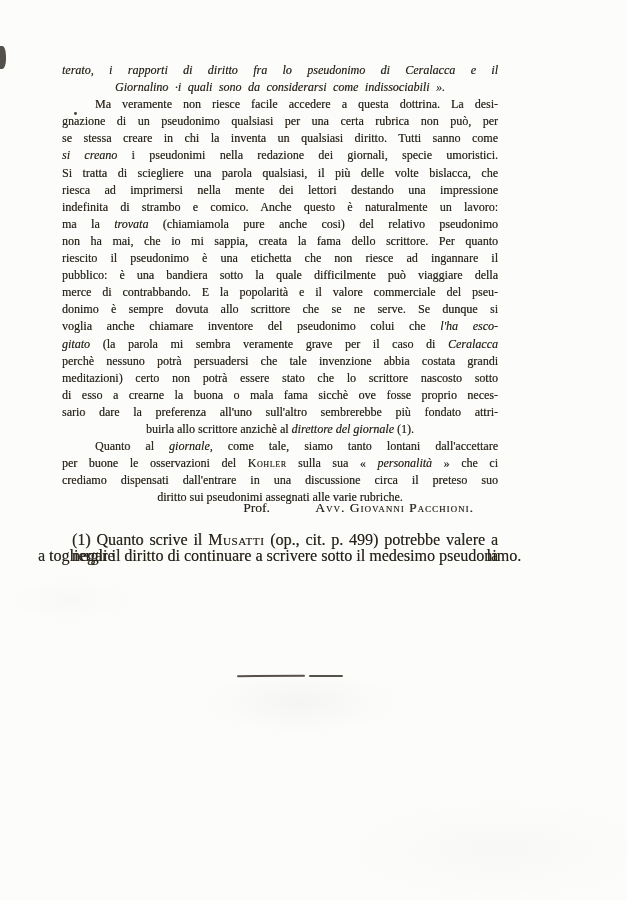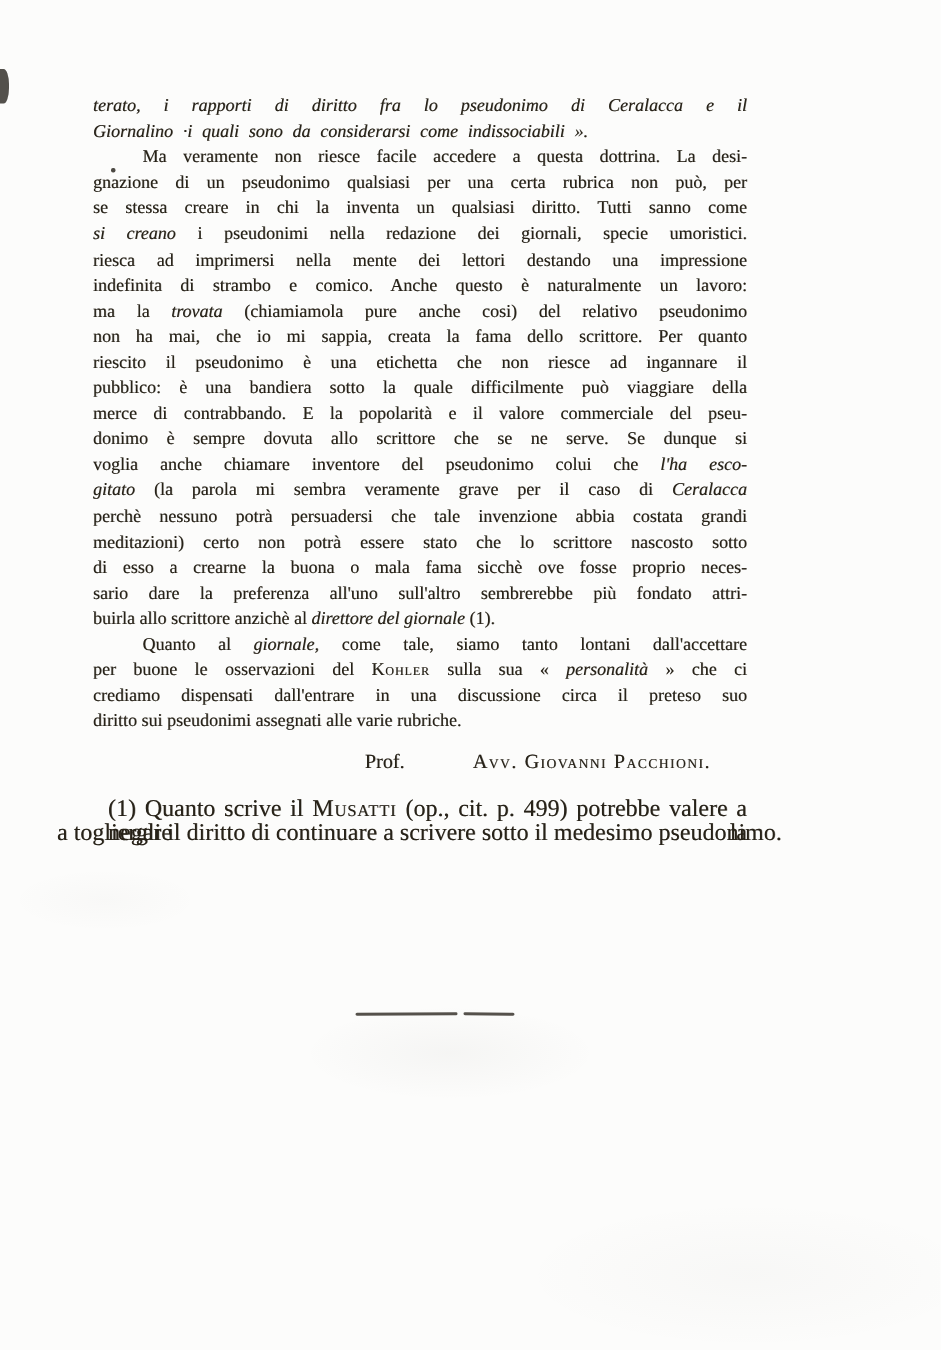--- a/index.html
+++ b/index.html
@@ -23,21 +23,21 @@
   .body-text{
     position:absolute;left:62px;top:62px;width:436px;
     font-size:12px;
   }
   .footnote-text{
     position:absolute;left:38px;top:532px;width:460px;
     font-size:16px;
   }
   .footnote-text .line{line-height:16.4px;height:16.4px;}
   .footnote-text .indent{padding-left:34px;}
-  .line{line-height:17.1px;height:17.1px;}
+  .line{line-height:17.1px;height:17.1px;text-align:center;}
   .line:not(.just){white-space:nowrap;}
   .just{text-align:justify;text-align-last:justify;}
   .indent{padding-left:33px;}
   .it{font-style:italic;}
   .sc{font-variant:small-caps;letter-spacing:0.6px;}
   .wide{word-spacing:3.5px;}
   .signature{
     position:absolute;left:62px;top:500px;width:436px;
     text-align:right;padding-right:24px;box-sizing:border-box;
     font-size:13.5px;
@@ -70,20 +70,21 @@
 
   <div class="stray-dot"></div>
 
   <div class="body-text" id="body-lines">
       <div class="line just"><span class="it">terato, i rapporti di diritto fra lo pseudonimo di Ceralacca e il</span></div>
       <div class="line wide"><span class="it">Giornalino ·i quali sono da considerarsi come indissociabili ».</span></div>
       <div class="line indent just"><span class="rm">Ma veramente non riesce facile accedere a questa dottrina. La desi-</span></div>
       <div class="line just"><span class="rm">gnazione di un pseudonimo qualsiasi per una certa rubrica non può, per</span></div>
       <div class="line just"><span class="rm">se stessa creare in chi la inventa un qualsiasi diritto. Tutti sanno come</span></div>
       <div class="line just"><span class="it">si creano</span><span class="rm"> i pseudonimi nella redazione dei giornali, specie umoristici.</span></div>
+      <div class="line just"><span class="rm">Si tratta di sciegliere una parola qualsiasi, il più delle volte bislacca, che</span></div>
       <div class="line just"><span class="rm">riesca ad imprimersi nella mente dei lettori destando una impressione</span></div>
       <div class="line just"><span class="rm">indefinita di strambo e comico. Anche questo è naturalmente un lavoro:</span></div>
       <div class="line just"><span class="rm">ma la </span><span class="it">trovata</span><span class="rm"> (chiamiamola pure anche cosi) del relativo pseudonimo</span></div>
       <div class="line just"><span class="rm">non ha mai, che io mi sappia, creata la fama dello scrittore. Per quanto</span></div>
       <div class="line just"><span class="rm">riescito il pseudonimo è una etichetta che non riesce ad ingannare il</span></div>
       <div class="line just"><span class="rm">pubblico: è una bandiera sotto la quale difficilmente può viaggiare della</span></div>
       <div class="line just"><span class="rm">merce di contrabbando. E la popolarità e il valore commerciale del pseu-</span></div>
       <div class="line just"><span class="rm">donimo è sempre dovuta allo scrittore che se ne serve. Se dunque si</span></div>
       <div class="line just"><span class="rm">voglia anche chiamare inventore del pseudonimo colui che </span><span class="it">l'ha esco-</span></div>
       <div class="line just"><span class="it">gitato</span><span class="rm"> (la parola mi sembra veramente grave per il caso di </span><span class="it">Ceralacca</span></div>

